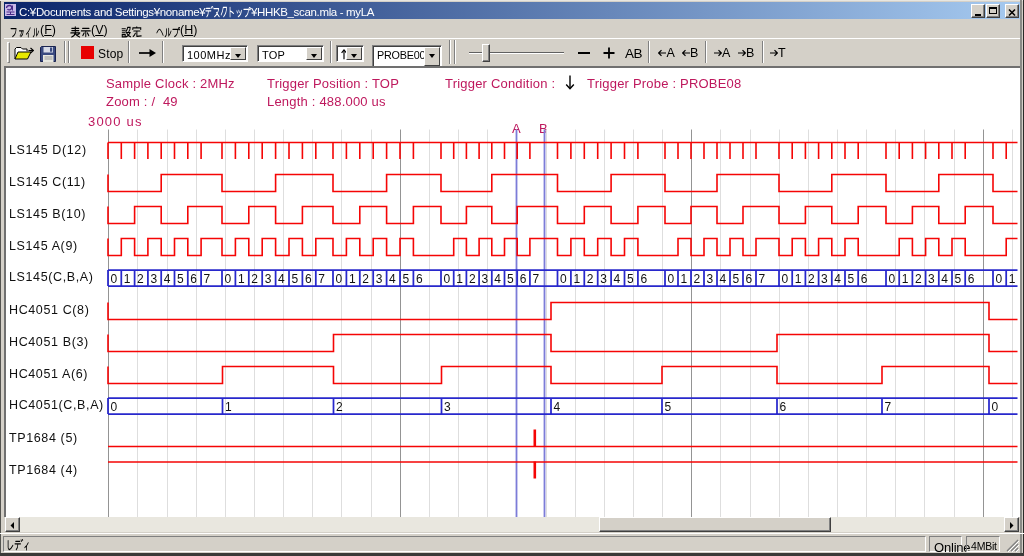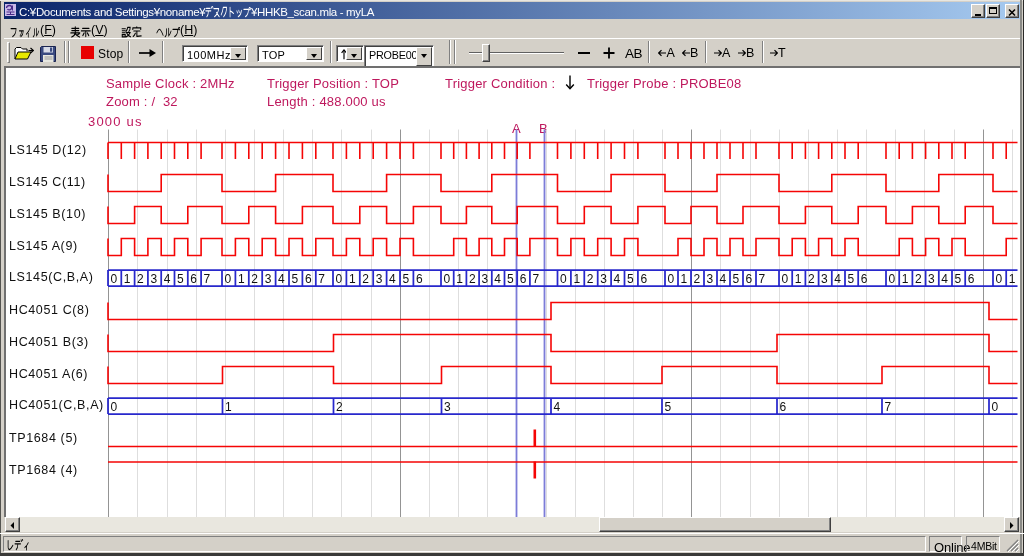--- a/index.html
+++ b/index.html
@@ -103,21 +103,21 @@
     <span class="cbbtn"></span>
   </div>
 <div class="abs vsep" style="left:330px;top:41px;height:22px"></div>
 <div class="abs combo" style="left:336px;top:45px;width:28px;height:17px">
     <svg class="abs" style="left:3px;top:2.5px" width="8" height="11" viewBox="0 0 8 11">
       <path d="M4 1.2 V10.2" stroke="#000" stroke-width="1.15"></path>
       <path d="M1.6 3.8 L4 1 L6.4 3.8" stroke="#000" stroke-width="1.15" fill="none"></path>
     </svg>
     <span class="cbbtn"></span>
   </div>
-<div class="abs combo" style="left:364px;top:45px;width:70px;height:23px">
+<div class="abs combo" style="left:372px;top:45px;width:70px;height:23px">
     <span class="cbtext" style="letter-spacing:-0.2px;font-size:10.8px">PROBE00</span>
     <span class="cbbtn"></span>
   </div>
 
 <div class="abs vsep" style="left:449px;top:40px;height:24px"></div>
 <div class="abs vsep" style="left:454px;top:40px;height:24px"></div>
 
 <div class="abs" style="left:469px;top:51.5px;width:95px;height:2px;border-top:1px solid #606060;border-bottom:1px solid #fff;background:#606060"></div>
 <div class="abs raised" style="left:482px;top:44px;width:8px;height:18px"></div>
 
@@ -153,21 +153,21 @@
 <div class="abs" style="left:4px;top:66px;width:1016px;height:451px;border-left:2px solid #707070;border-top:2px solid #707070;background:#fff"></div>
 
 <div class="abs t13" style="left:106px;top:77px">Sample Clock : 2MHz</div>
 <div class="abs t13" style="left:267px;top:77px">Trigger Position : TOP</div>
 <div class="abs t13" style="left:445px;top:77px">Trigger Condition : </div>
 <svg class="abs" style="left:565px;top:75px" width="10" height="15" viewBox="0 0 10 15">
     <path d="M5 0.5 V13" stroke="#000" stroke-width="1.4"></path>
     <path d="M1.2 9.5 L5 13.8 L8.8 9.5" stroke="#000" stroke-width="1.4" fill="none"></path>
   </svg>
 <div class="abs t13" style="left:587px;top:77px">Trigger Probe : PROBE08</div>
-<div class="abs t13" style="left:106px;top:95px">Zoom : /  32</div>
+<div class="abs t13" style="left:106px;top:95px">Zoom : /  49</div>
 <div class="abs t13" style="left:267px;top:95px">Length : 488.000 us</div>
 <div class="abs t13" style="left:88px;top:115px;letter-spacing:1.2px">3000 us</div>
 <div class="abs t13" style="left:512px;top:122px">A</div>
 <div class="abs t13" style="left:539px;top:122px">B</div>
 
 <div class="abs lbl" style="left:9px;top:144px">LS145 D(12)</div>
 <div class="abs lbl" style="left:9px;top:176px">LS145 C(11)</div>
 <div class="abs lbl" style="left:9px;top:208px">LS145 B(10)</div>
 <div class="abs lbl" style="left:9px;top:240px">LS145 A(9)</div>
 <div class="abs lbl" style="left:9px;top:271px">LS145(C,B,A)</div>

